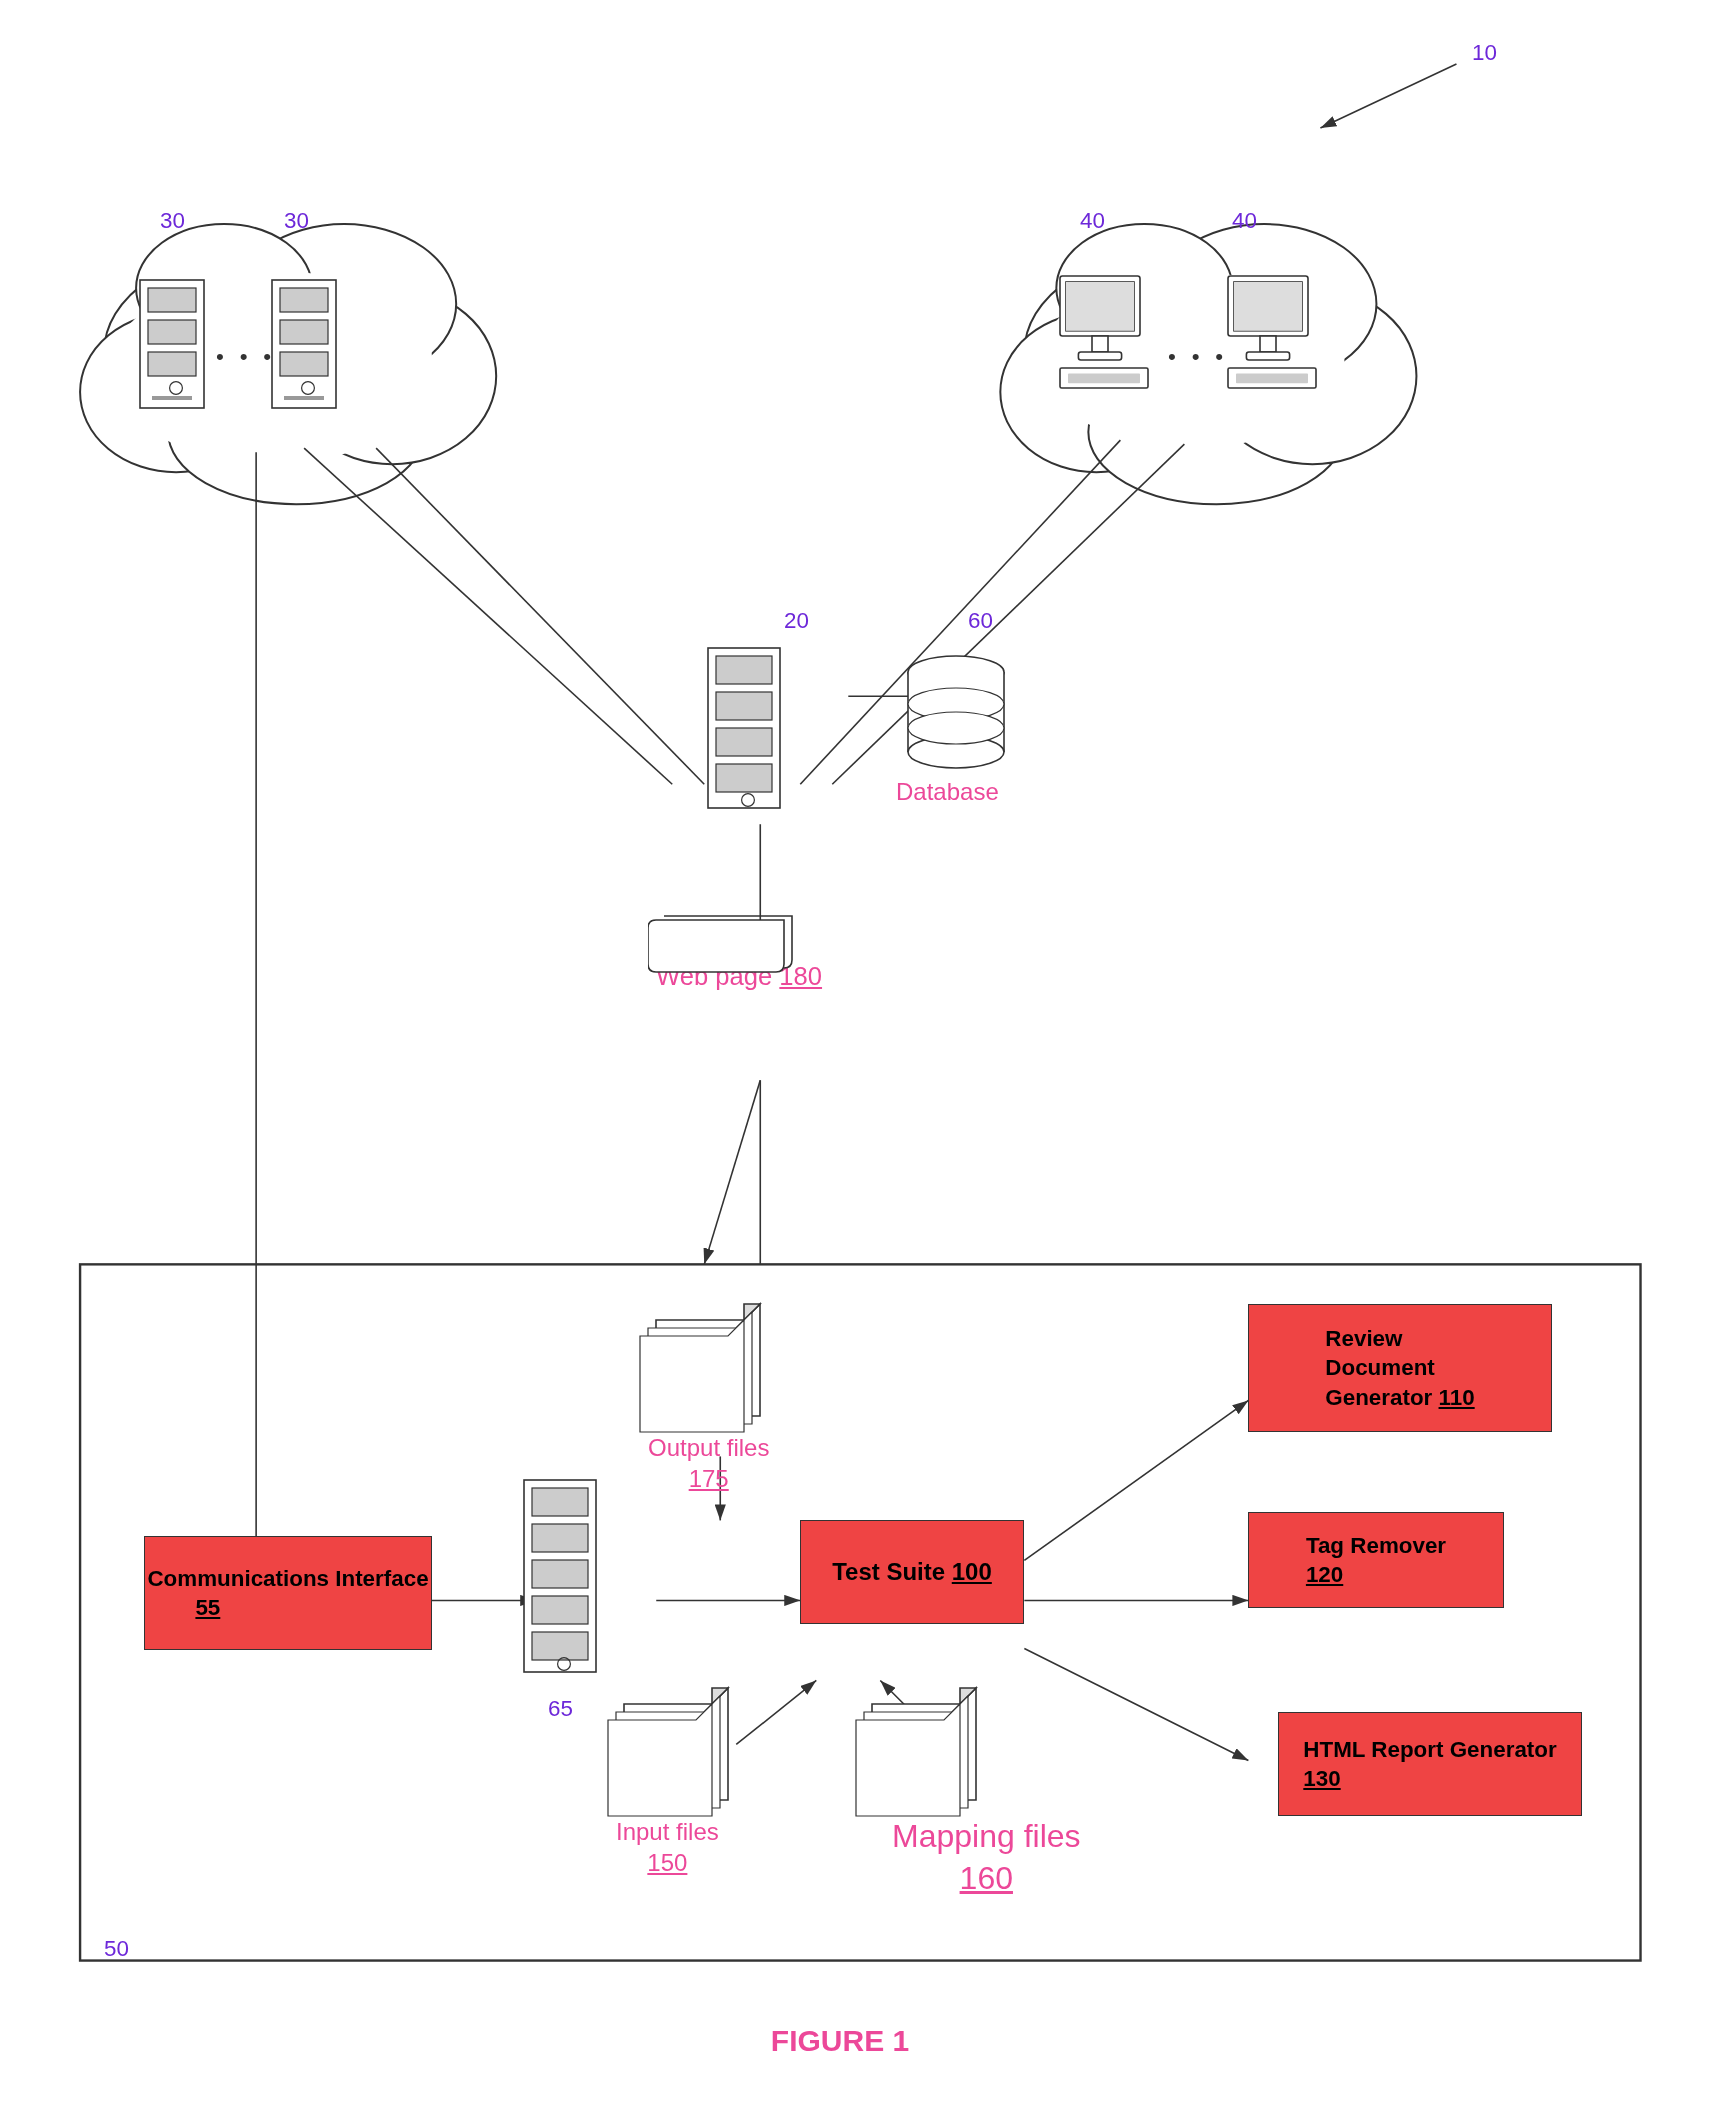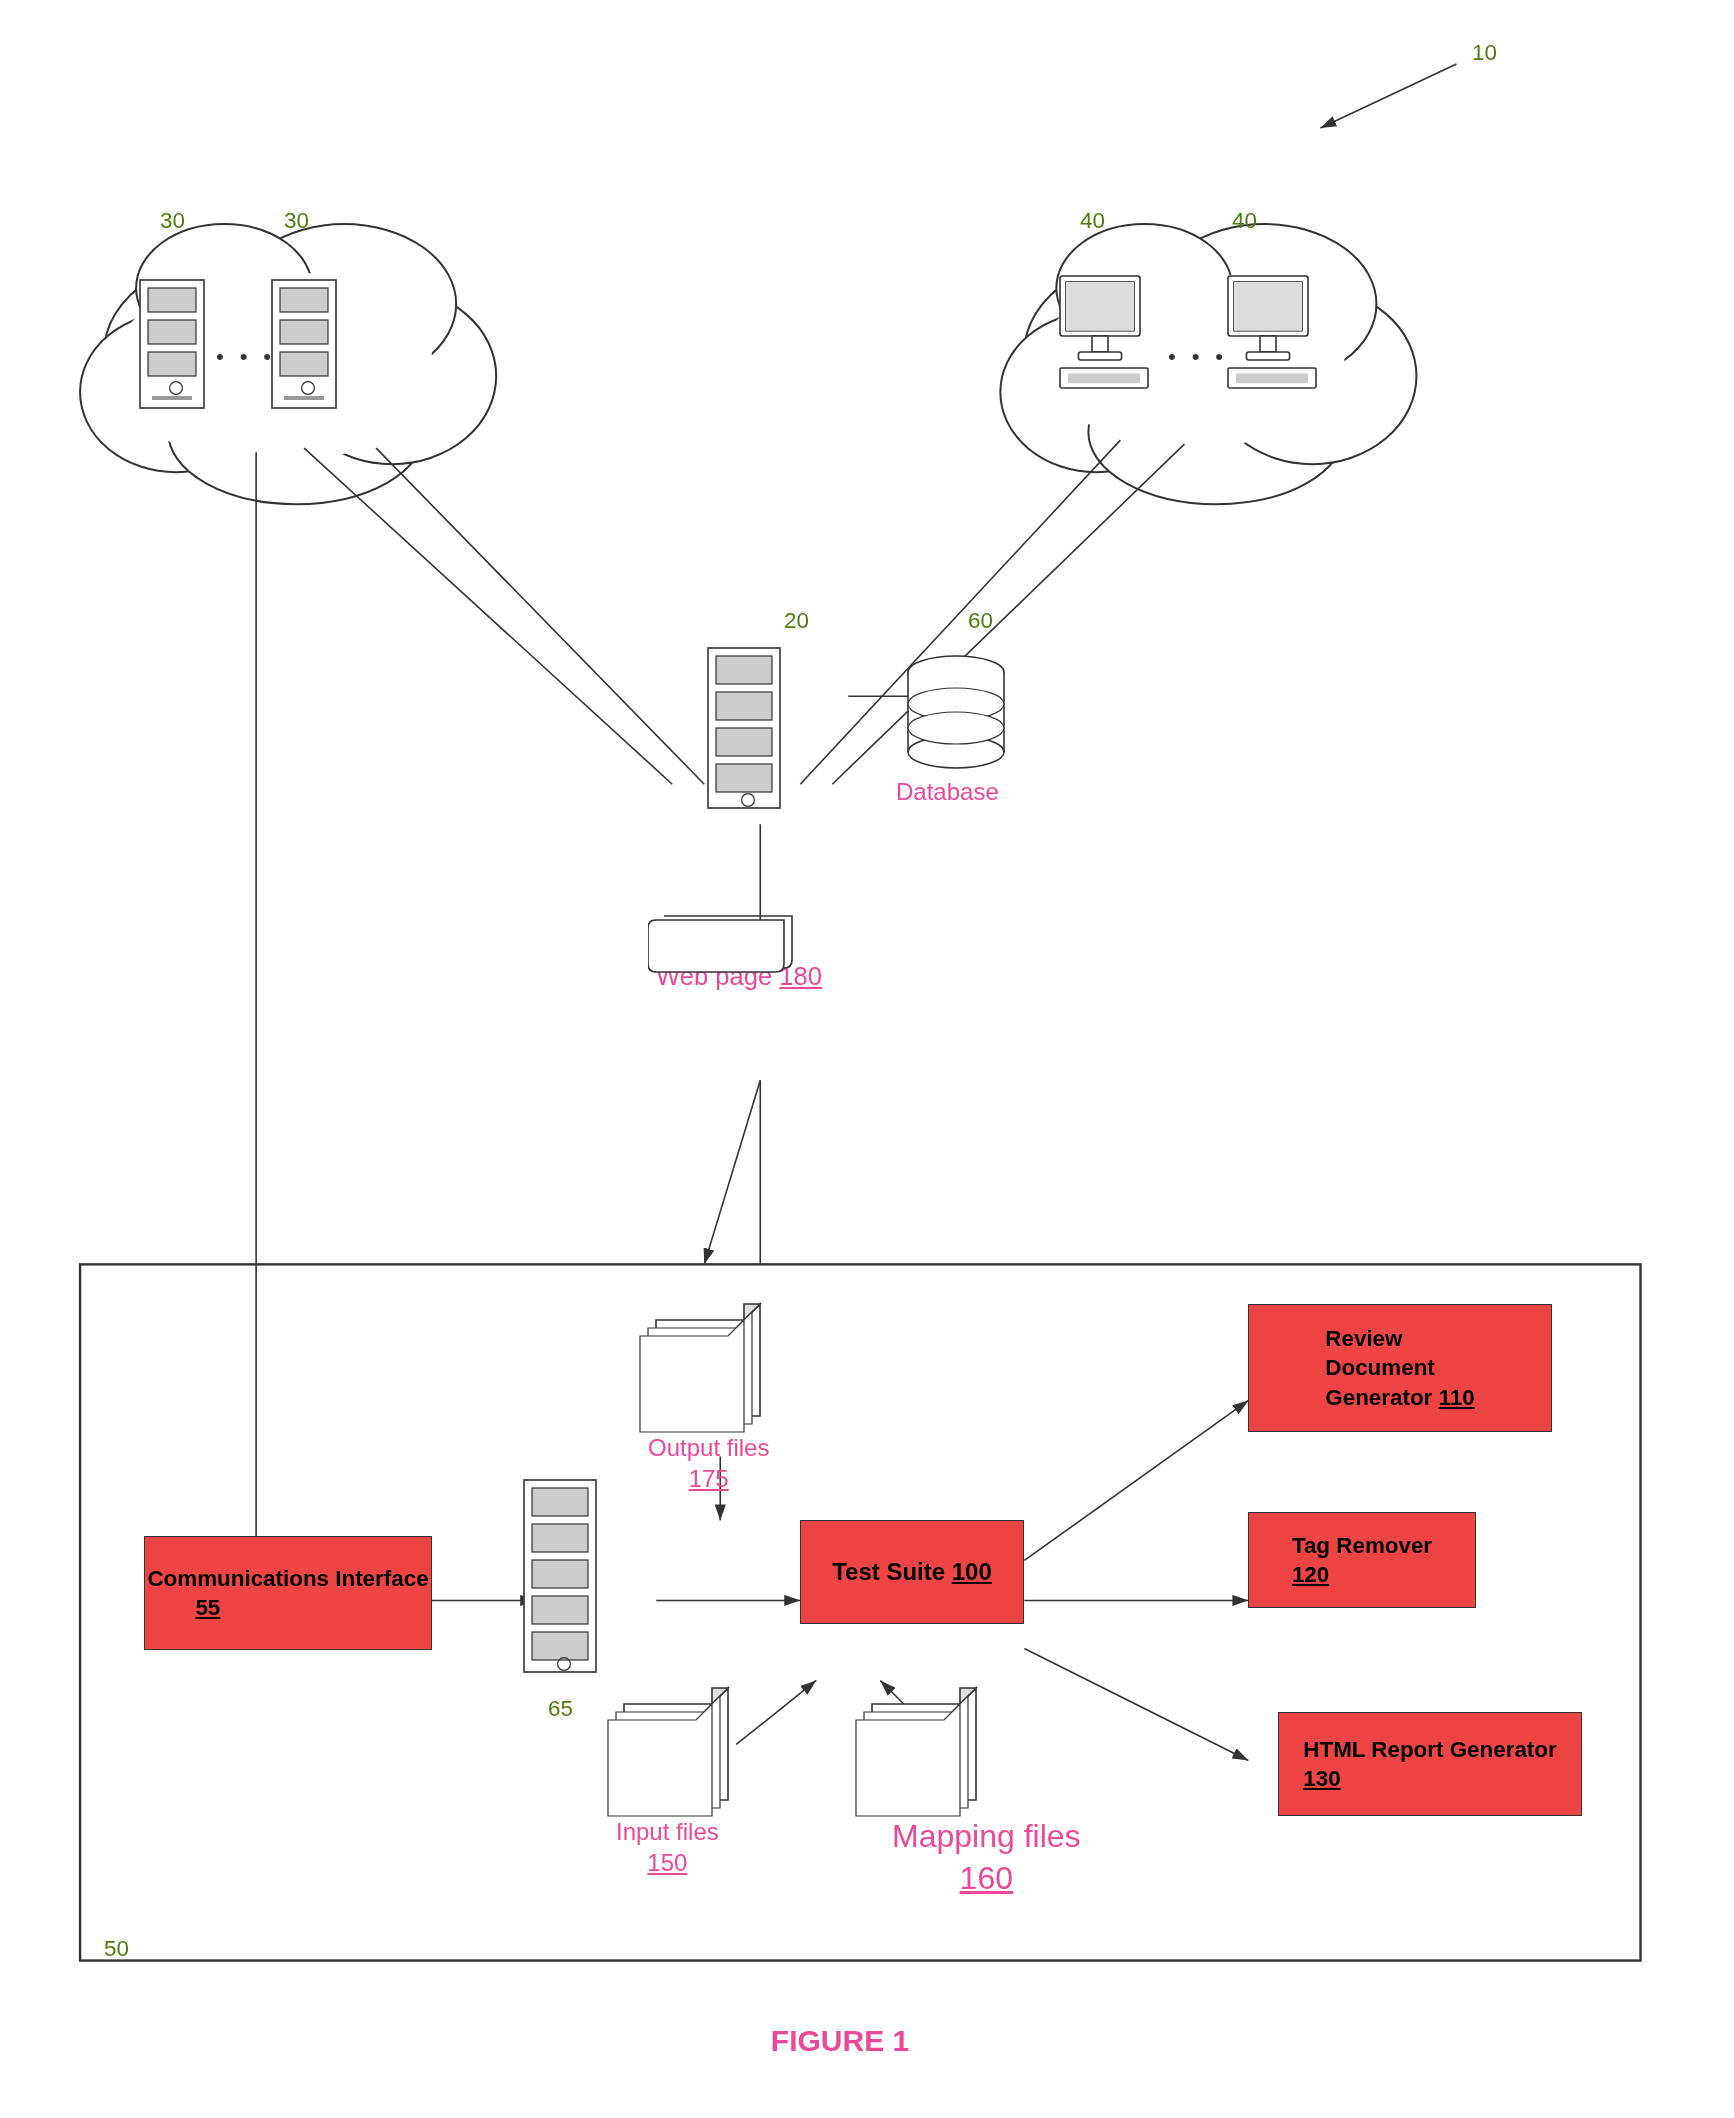--- a/index.html
+++ b/index.html
@@ -17,21 +17,21 @@
       top: 0; left: 0;
       width: 1735px;
       height: 2119px;
     }
 
     
     .ref-label {
       position: absolute;
       font-size: 22.4px;
       font-weight: normal;
-      color: #4d7c0f;
+      color: #6d28d9;
     }
 
     
     .icon-container {
       position: absolute;
     }
 
     
     .svg-overlay {
       position: absolute;
@@ -328,21 +328,21 @@
   <div class="diagram-label" style="left:892px; top:1816px; font-size:32px;">
     <span>Mapping files</span><br>
     <span class="underlined" style="text-decoration: underline;">160</span>
   </div>
 
   <div class="labeled-box" style="left:1248px; top:1304px; width:304px; height:128px; font-size:22.4px;">
     <div>Review<br>Document<br>Generator <span class="underlined" style="text-decoration: underline;">110</span>
     </div>
   </div>
 
-  <div class="labeled-box" style="left:1248px; top:1512px; width:228px; height:96px; font-size:22.4px;">
+  <div class="labeled-box" style="left:1248px; top:1512px; width:256px; height:96px; font-size:22.4px;">
     <div>
       <span>Tag Remover</span><br>
       <span class="underlined" style="text-decoration: underline;">120</span>
     </div>
   </div>
 
   <div class="labeled-box" style="left:1248px; top:1712px; width:304px; height:104px; font-size:22.4px;margin-left:30px;">
     <div>
       <span>HTML Report
 Generator</span><br>

